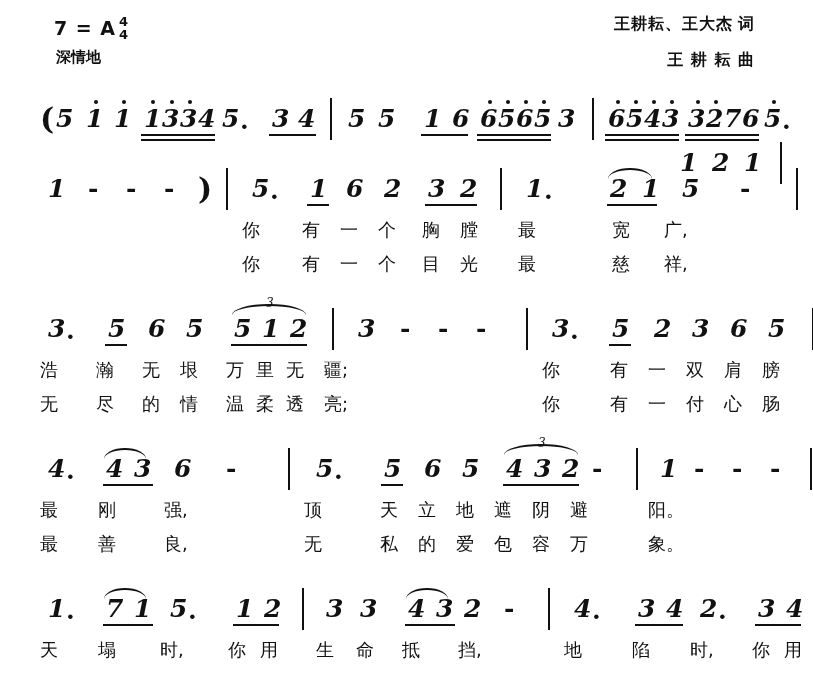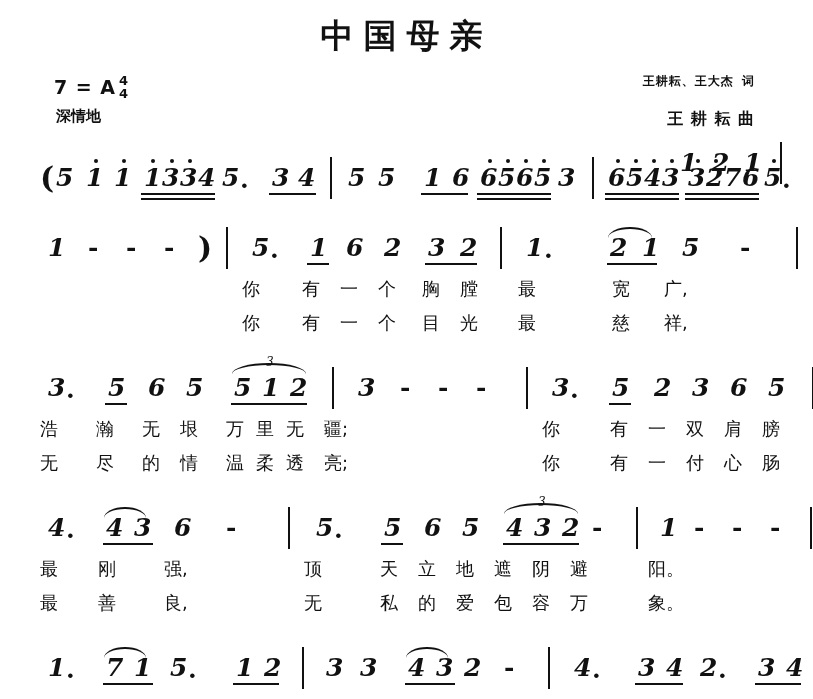--- a/index.html
+++ b/index.html
@@ -62,22 +62,22 @@
     left: 56px;
     top: 48px;
     font-family: "DejaVu Sans", sans-serif;
     font-size: 15px;
     font-weight: bold;
   }
   .credit1 {
     position: absolute;
     right: 58px;
     top: 14px;
-    font-family: Liberation Mono, monospace;
-    font-size: 12px;
+    font-family: Liberation Serif, serif;
+    font-size: 16px;
     font-weight: bold;
     letter-spacing: 1px;
   }
   .credit2 {
     position: absolute;
     right: 58px;
     top: 50px;
     font-family: "DejaVu Sans", sans-serif;
     font-size: 16px;
     font-weight: bold;
@@ -149,21 +149,20 @@
     font-family: "DejaVu Serif", serif;
     font-size: 12px;
     font-style: italic;
   }
 </style>
 </head>
 <body>
 
 <div class="sheet">
 
-  <div class="title">中国母亲</div>
 
   <div class="header">
     <div class="keysig">
       <span>7 = A</span><span class="frac"><span>4</span><span>4</span></span>
     </div>
     <div class="tempo">深情地</div>
     <div class="credit1">王耕耘、王大杰 词</div>
     <div class="credit2">王  耕  耘 曲</div>
   </div>
 

